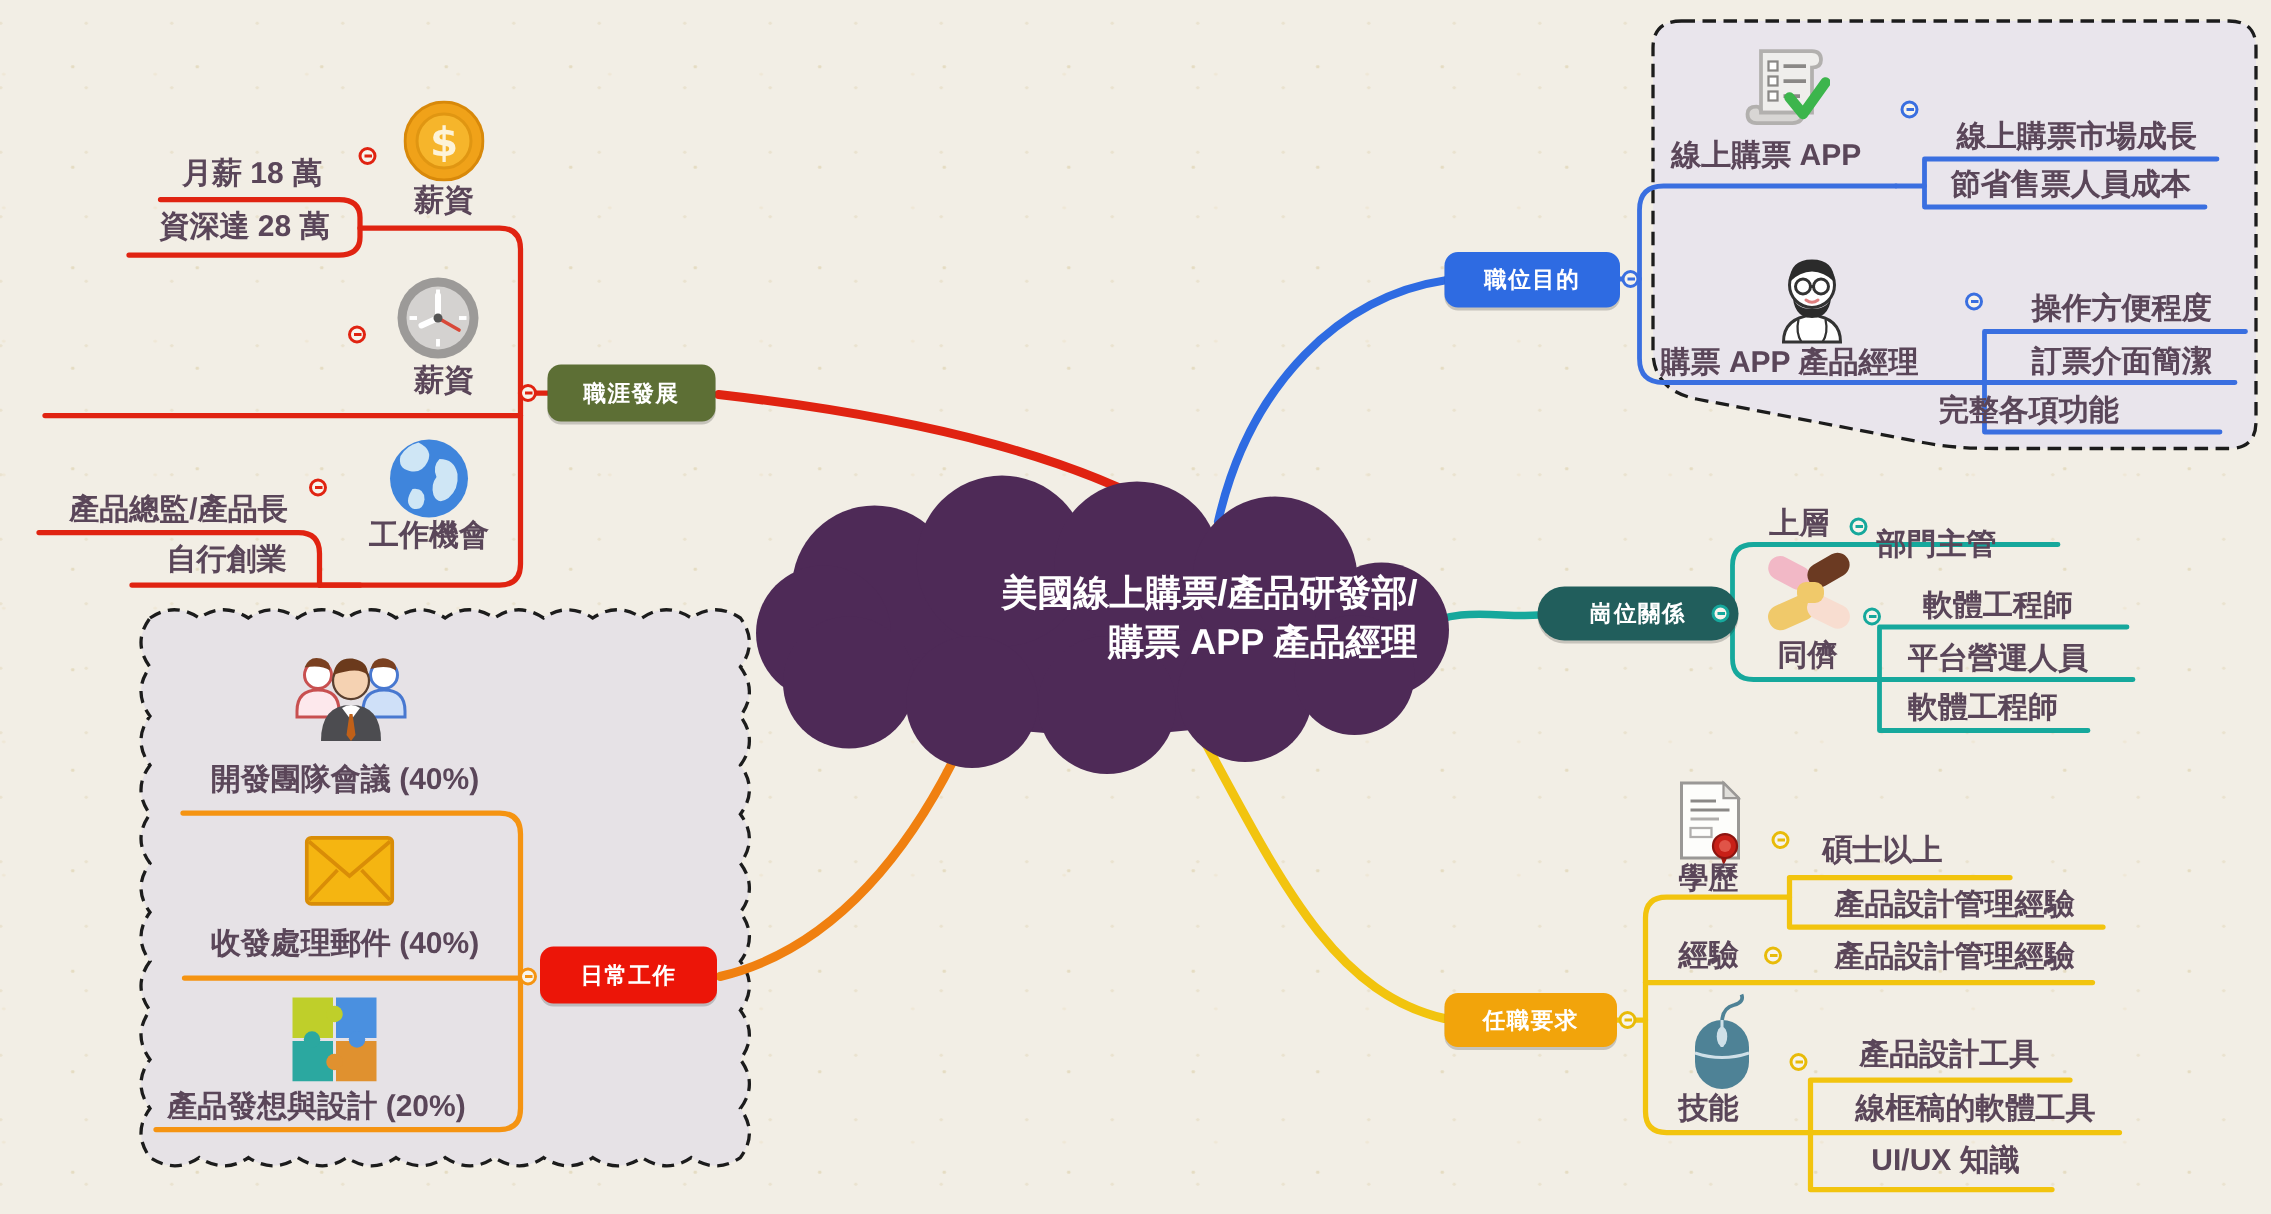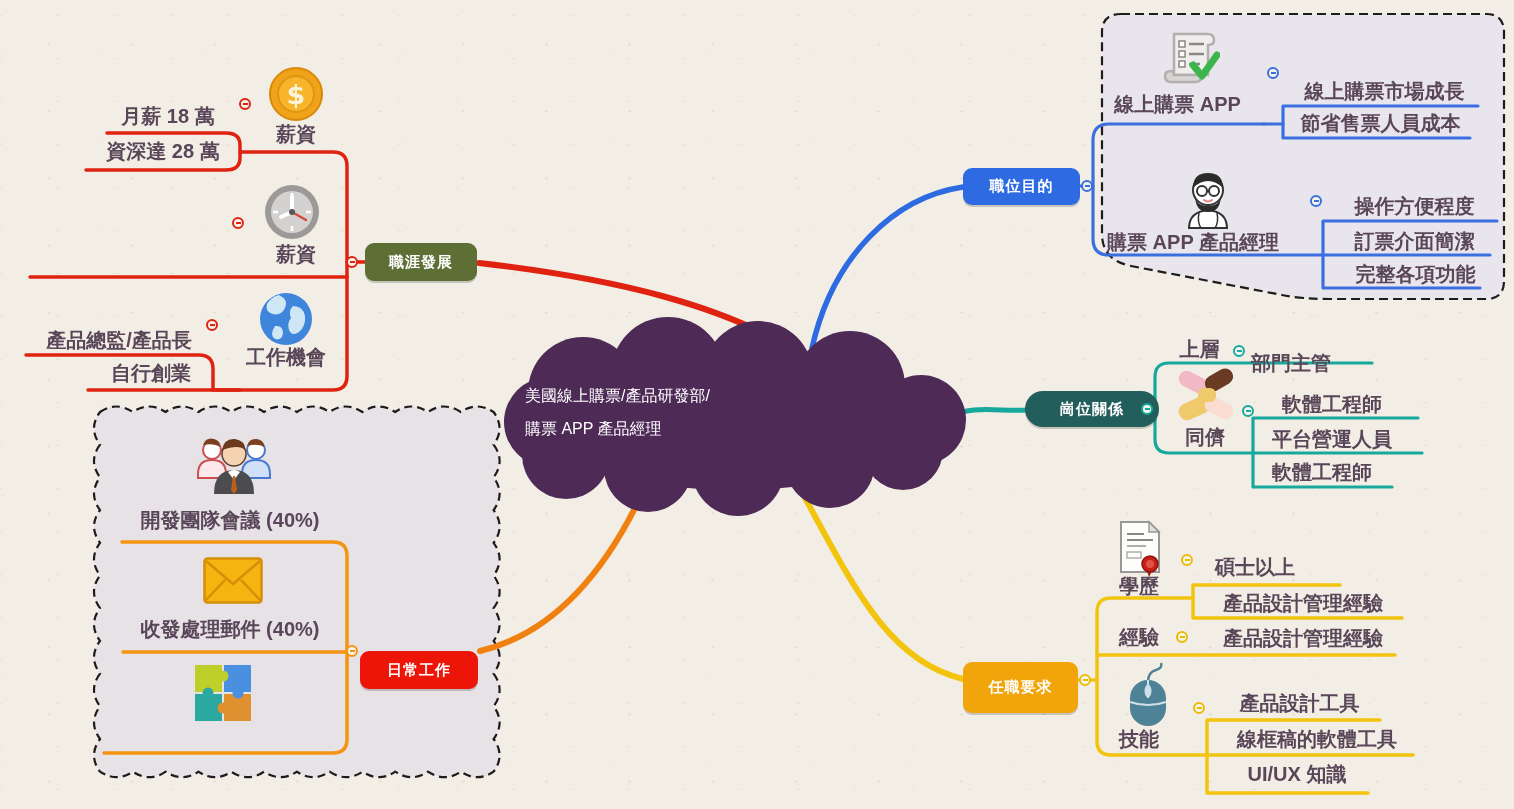--- a/index.html
+++ b/index.html
@@ -14,22 +14,22 @@
       radial-gradient(#e5dcc2 1px, transparent 1.5px),
       radial-gradient(#eae2cf 1px, transparent 1.4px),
       radial-gradient(#efe7d6 1px, transparent 1.3px);
     background-size:83px 67px, 57px 43px, 101px 89px;
     background-position:7px 11px, 29px 37px, 53px 5px;
   }
   svg.wires{position:absolute;left:0;top:0;z-index:1;}
   .abs{position:absolute;z-index:3;}
   
   .center-text{
-    z-index:4;width:420px;text-align:left;color:#ffffff;
-    font-size:16px;font-weight:400;line-height:33px;white-space:nowrap;
+    z-index:4;width:420px;text-align:right;color:#ffffff;
+    font-size:24px;font-weight:700;line-height:33px;white-space:nowrap;
   }
   
   .topic{
     display:flex;align-items:center;justify-content:center;
     color:#fff;font-size:15px;font-weight:700;white-space:nowrap;
     border-radius:9px;box-shadow:0 2px 0 rgba(0,0,0,.18);
     z-index:4;letter-spacing:1px;
   }
   .bg-career{background:#5d6f35;}
   .bg-daily{background:#ec1508;}
@@ -131,24 +131,24 @@
       <circle cx="903" cy="450" r="40"></circle>
     </g>
   </svg>
 
   <div class="abs center-text" style="left:525px;top:379px;">
     <div>美國線上購票/產品研發部/</div>
     <div>購票 APP 產品經理</div>
   </div>
 
   <div class="abs topic bg-career" style="left:365px;top:243px;width:112px;height:38px;">職涯發展</div>
-  <div class="abs topic bg-daily" style="left:360px;top:651px;width:118px;height:38px;">日常工作</div>
+  <div class="abs topic bg-daily" style="left:360px;top:631px;width:118px;height:38px;">日常工作</div>
   <div class="abs topic bg-purpose" style="left:963px;top:168px;width:117px;height:37px;">職位目的</div>
   <div class="abs topic bg-relation" style="left:1025px;top:391px;width:134px;height:36px;border-radius:18px;">崗位關係</div>
-  <div class="abs topic bg-requirement" style="left:963px;top:662px;width:115px;height:51px;">任職要求</div>
+  <div class="abs topic bg-requirement" style="left:963px;top:662px;width:115px;height:36px;">任職要求</div>
 
   <div class="abs icon" style="left:269px;top:67px;">
     <svg width="54" height="54" viewBox="0 0 54 54">
       <circle cx="27" cy="27" r="26" fill="#f0a219" stroke="#d8890a" stroke-width="2"></circle>
       <circle cx="27" cy="27" r="18" fill="#f6b52b" stroke="#e09612" stroke-width="2"></circle>
       <text x="27" y="37" font-size="27" font-weight="bold" fill="#fdf3d8" text-anchor="middle" font-family="'DejaVu Sans',sans-serif">$</text>
     </svg>
   </div>
   <div class="abs lbl" style="left:253px;top:122px;width:86px;">薪資</div>
   <div class="abs leaf" style="left:98px;top:104px;width:140px;">月薪 18 萬</div>
@@ -213,20 +213,21 @@
       <rect x="1" y="1" width="27" height="27" fill="#bfcf2a"></rect>
       <rect x="30" y="1" width="27" height="27" fill="#4a90e0"></rect>
       <rect x="1" y="30" width="27" height="27" fill="#2ba8a0"></rect>
       <rect x="30" y="30" width="27" height="27" fill="#e0912f"></rect>
       <circle cx="29" cy="12" r="5.5" fill="#bfcf2a"></circle>
       <circle cx="14" cy="29" r="5.5" fill="#2ba8a0"></circle>
       <circle cx="29" cy="44" r="5.5" fill="#e0912f"></circle>
       <circle cx="44" cy="29" r="5.5" fill="#4a90e0"></circle>
     </svg>
   </div>
+  <div class="abs leaf" style="left:95px;top:726px;width:232px;">產品發想與設計 (20%)</div>
 
   <div class="abs icon" style="left:1162px;top:29px;">
     <svg width="58" height="58" viewBox="0 0 58 58">
       <path d="M12,5 L46,5 Q52,5 52,11 Q52,16 46,16 L46,46 L12,46 Z" fill="#efeeec" stroke="#b2b0ae" stroke-width="2.5"></path>
       <path d="M12,46 L40,46 Q40,53 33,53 L9,53 Q3,53 3,47 Q3,42 9,42 Q12,42 12,46 Z" fill="#d8d6d4" stroke="#b2b0ae" stroke-width="2.5"></path>
       <rect x="17" y="12" width="6" height="6" fill="#fff" stroke="#8a8886" stroke-width="1.5"></rect>
       <line x1="27" y1="15" x2="42" y2="15" stroke="#8a8886" stroke-width="2.5"></line>
       <rect x="17" y="22" width="6" height="6" fill="#fff" stroke="#8a8886" stroke-width="1.5"></rect>
       <line x1="27" y1="25" x2="42" y2="25" stroke="#8a8886" stroke-width="2.5"></line>
       <rect x="17" y="32" width="6" height="6" fill="#fff" stroke="#8a8886" stroke-width="1.5"></rect>
@@ -247,21 +248,21 @@
       <path d="M18,28 Q18,46 31,46 Q44,46 44,28 Q44,40 31,40 Q18,40 18,28 Z" fill="#2b2b2b"></path>
       <circle cx="25" cy="25" r="5" fill="#fff" stroke="#333" stroke-width="2"></circle>
       <circle cx="37" cy="25" r="5" fill="#fff" stroke="#333" stroke-width="2"></circle>
       <line x1="30" y1="25" x2="32" y2="25" stroke="#333" stroke-width="2"></line>
       <path d="M27,34 Q31,37 35,34" fill="none" stroke="#e08080" stroke-width="2" stroke-linecap="round"></path>
     </svg>
   </div>
   <div class="abs lbl" style="left:1098px;top:230px;width:190px;">購票 APP 產品經理</div>
   <div class="abs leaf" style="left:1347px;top:194px;width:135px;">操作方便程度</div>
   <div class="abs leaf" style="left:1347px;top:229px;width:135px;">訂票介面簡潔</div>
-  <div class="abs leaf" style="left:1348px;top:262px;width:135px;">完整各項功能</div>
+  <div class="abs leaf" style="left:1285px;top:262px;width:135px;">完整各項功能</div>
 
   <div class="abs lbl" style="left:1172px;top:337px;width:55px;">上層</div>
   <div class="abs leaf" style="left:1236px;top:337px;width:110px;margin-top:14px;">部門主管</div>
 
   <div class="abs icon" style="left:1174px;top:368px;">
     <svg width="64" height="56" viewBox="0 0 64 56">
       <rect x="4" y="6" width="30" height="16" rx="8" fill="#f2b8c6" transform="rotate(28 19 14)"></rect>
       <rect x="30" y="4" width="30" height="16" rx="8" fill="#6b3a22" transform="rotate(-30 45 12)"></rect>
       <rect x="4" y="32" width="32" height="17" rx="8" fill="#f0c96a" transform="rotate(-24 20 40)"></rect>
       <rect x="30" y="32" width="30" height="16" rx="8" fill="#f8ddd0" transform="rotate(26 45 40)"></rect>

